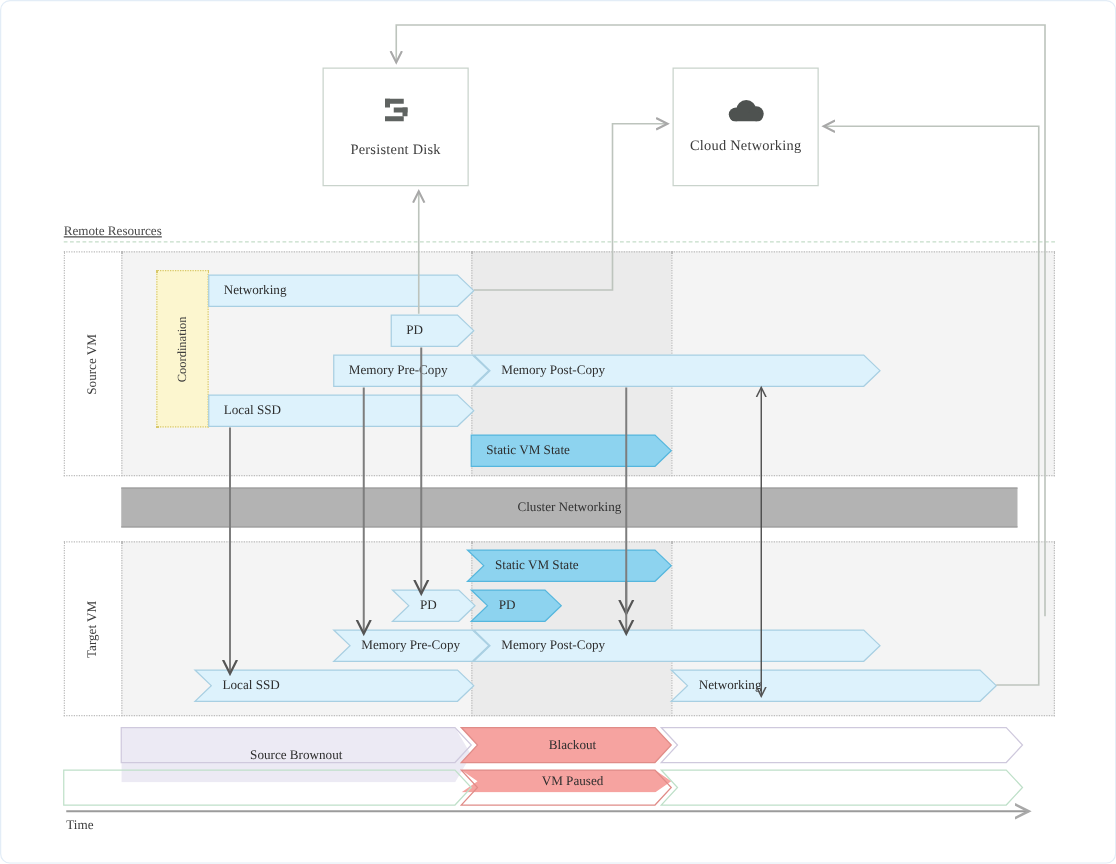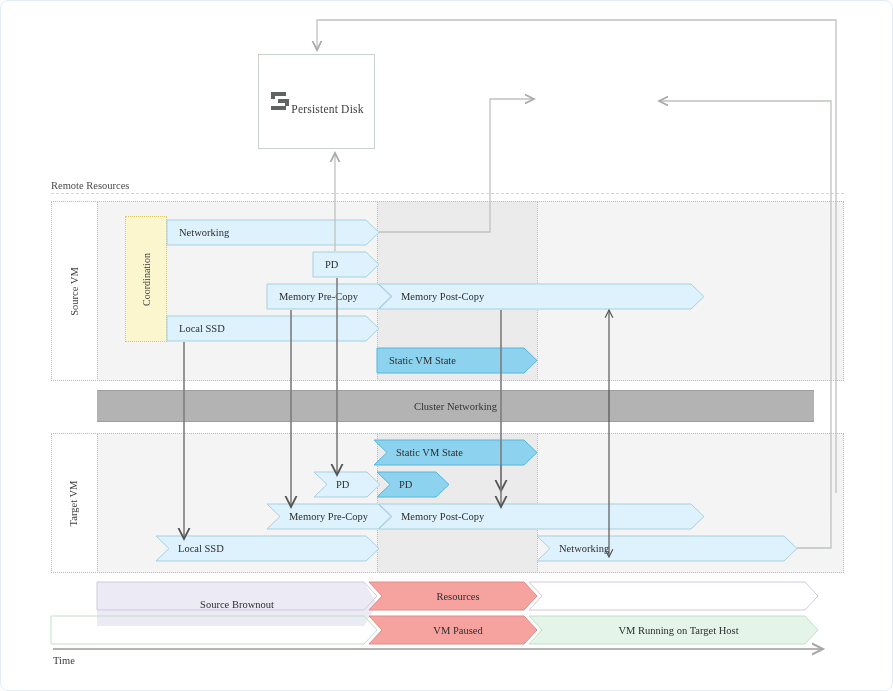--- a/index.html
+++ b/index.html
@@ -7,21 +7,21 @@
   #canvas{
     position:relative;width:893px;height:691px;
     background:#ffffff;border:1px solid #e3edf7;border-radius:8px;
     box-sizing:border-box;overflow:hidden;
   }
   .abs{position:absolute;box-sizing:border-box;}
 
   
   .resbox{
     border:1px solid #c9d3cc;background:#fff;
-    display:flex;flex-direction:row;align-items:center;justify-content:center;
+    display:flex;flex-direction:column;align-items:center;justify-content:center;
   }
   .resbox .rlabel{font-size:11.5px;color:#3c3c3c;margin-top:14px;letter-spacing:.2px;}
   .pd-glyph{width:22px;height:22px;position:relative;}
   .pd-glyph i{position:absolute;background:#5f6361;display:block;}
   .pd-glyph i.a{left:2px;top:1px;width:15px;height:4px;}
   .pd-glyph i.b{left:2px;top:1px;width:4px;height:7px;}
   .pd-glyph i.c{left:9px;top:8px;width:11px;height:4px;}
   .pd-glyph i.d{left:16px;top:8px;width:4px;height:7px;}
   .pd-glyph i.e{left:2px;top:15px;width:15px;height:4px;}
   .cloud-glyph{width:28px;height:17px;position:relative;}
@@ -92,22 +92,31 @@
     <div class="pd-glyph">
       <i class="a"></i>
         <i class="b"></i>
         <i class="c"></i>
         <i class="d"></i>
         <i class="e"></i>
     </div>
     <div class="rlabel">Persistent Disk</div>
   </div>
 
-
-  <div class="abs sectiontag" style="left:50px;top:179px;">Remote Resources</div>
+  <div class="abs resbox" style="left:537px;top:53px;width:117px;height:95px;">
+    <div class="cloud-glyph">
+      <b class="l"></b>
+        <b class="m"></b>
+        <b class="r"></b>
+        <b class="base"></b>
+    </div>
+    <div class="rlabel">Cloud Networking</div>
+  </div>
+
+  <div class="abs sectiontag" style="left:50px;top:179px;text-decoration:underline;">Remote Resources</div>
   <div class="abs greendash" style="left:50px;top:192px;width:793px;height:0;"></div>
 
   <div class="abs lanebg" style="left:96px;top:200px;width:747px;height:180px;"></div>
   <div class="abs lanebg alt" style="left:376px;top:200px;width:160px;height:180px;"></div>
   <div class="abs dashframe" style="left:50px;top:200px;width:793px;height:180px;"></div>
   <div class="abs dashframe" style="left:96px;top:200px;width:0;height:180px;border-left:1.5px dotted #bcbcbc;border-top:0;border-right:0;border-bottom:0;"></div>
   <div class="abs lanelabel" style="left:50px;top:200px;width:46px;height:180px;">
     <span>Source VM</span>
   </div>
 
@@ -171,28 +180,25 @@
     <span class="txt">Networking</span>
   </div>
   <div class="abs bar lightblue chev-r-notch-l notch-l" style="left:155px;top:535px;width:223px;height:25px;">
     <span class="txt">Local SSD</span>
   </div>
 
   <div class="abs bar purple chev-r-flat-l flat-l" style="left:96px;top:581px;width:280px;height:44px;justify-content:center;">
     <span class="txt" style="padding-left:0;">Source Brownout</span>
   </div>
   <div class="abs bar red chev-r-notch-l" style="left:368px;top:581px;width:168px;height:28px;justify-content:center;">
-    <span class="txt" style="padding-left:10px;">Resources</span>
-  </div>
-
-  <div class="abs bar red chev-r-notch-l" style="left:368px;top:615px;width:168px;height:28px;justify-content:center;">
+    <span class="txt" style="padding-left:10px;">Blackout</span>
+  </div>
+
+  <div class="abs bar red chev-r-notch-l" style="left:368px;top:615px;width:168px;height:18px;justify-content:center;">
     <span class="txt" style="padding-left:10px;">VM Paused</span>
-  </div>
-  <div class="abs bar green chev-r-notch-l" style="left:528px;top:615px;width:289px;height:28px;justify-content:center;">
-    <span class="txt" style="padding-left:10px;">VM Running on Target Host</span>
   </div>
 
   <div class="abs timelabel" style="left:52px;top:654px;">Time</div>
 
   <svg class="lines">
     <defs>
       <marker id="ar" markerWidth="9" markerHeight="9" refX="7" refY="4.5" orient="auto">
         <path d="M0,1 L7,4.5 L0,8" fill="none" stroke="#8f8f8f" stroke-width="1.1"></path>
       </marker>
       <marker id="arS" markerWidth="9" markerHeight="9" refX="7" refY="4.5" orient="auto">

